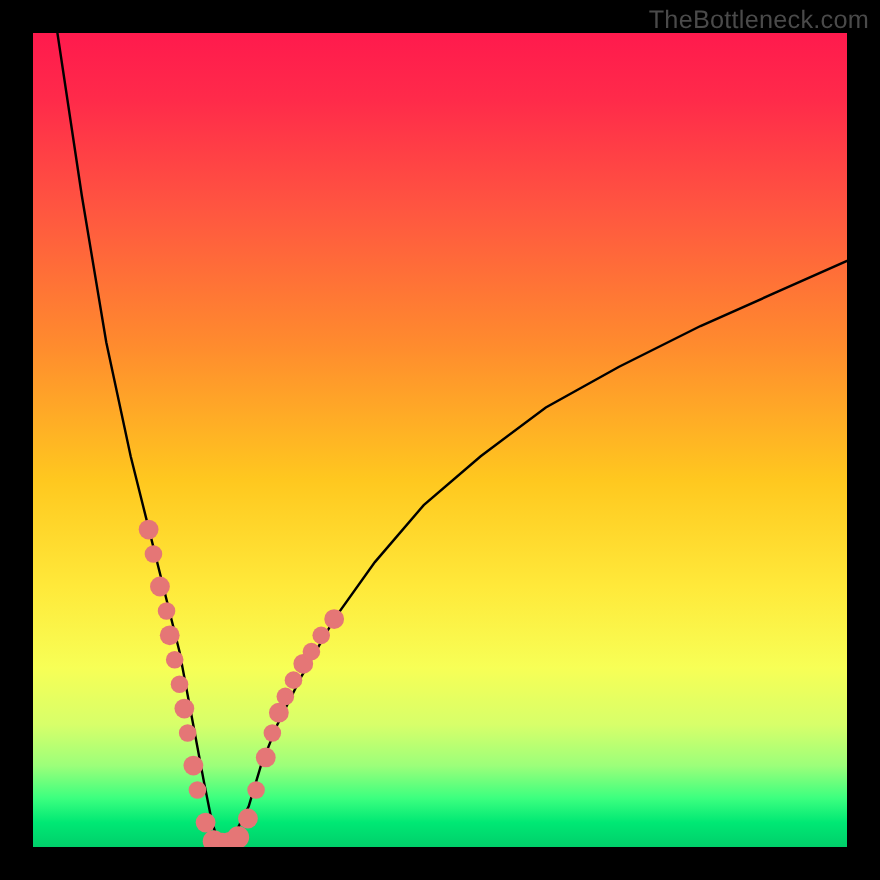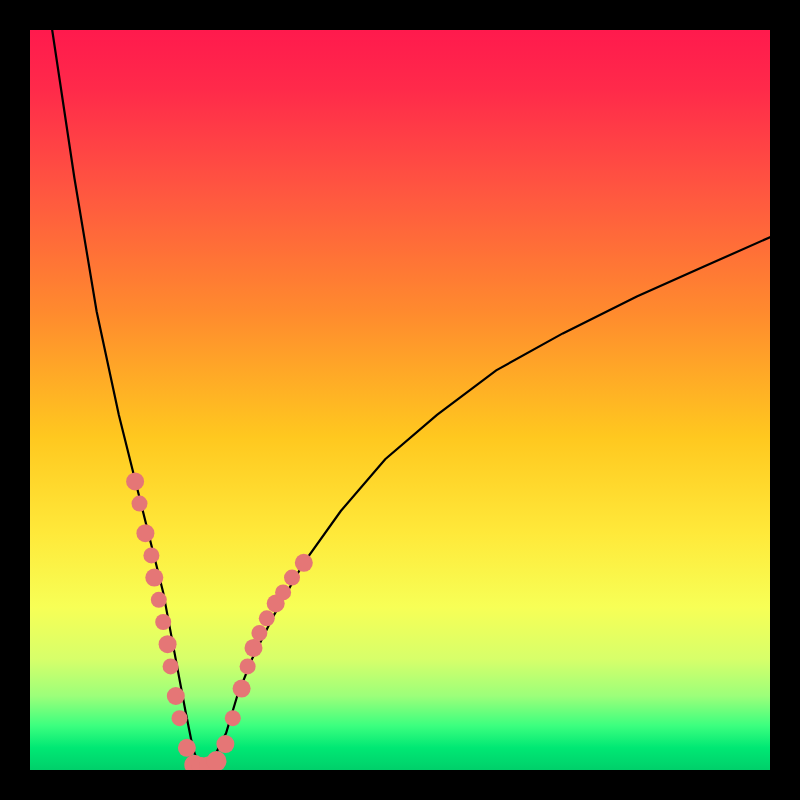--- a/index.html
+++ b/index.html
@@ -64,20 +64,21 @@
   }
   .dot {
     fill: #e57676;
     stroke: none;
   }
 </style>
 </head>
 <body>
 
 <div class="frame">
+  <div class="watermark">TheBottleneck.com</div>
   <div class="plot">
     <svg class="curve" viewBox="0 0 740 740">
       <path id="curve-path" d="M22.2 0.0 L44.4 148.0 L66.6 281.2 L88.8 384.8 L103.6 444.0 L118.4 503.2 L133.2 562.4 L144.3 621.6 L155.4 680.8 L162.8 717.8 L170.2 740.0 L177.6 740.0 L185.0 725.2 L196.1 703.0 L207.2 666.0 L222.0 629.0 L244.2 584.6 L273.8 532.8 L310.8 481.0 L355.2 429.2 L407.0 384.8 L466.2 340.4 L532.8 303.4 L606.8 266.4 L673.4 236.8 L740.0 207.2"></path>
       <g id="marker-group">
           <circle class="dot" cx="105.1" cy="451.4" r="9"></circle>
           <circle class="dot" cx="109.5" cy="473.6" r="8"></circle>
           <circle class="dot" cx="115.4" cy="503.2" r="9"></circle>
           <circle class="dot" cx="121.4" cy="525.4" r="8"></circle>
           <circle class="dot" cx="124.3" cy="547.6" r="9"></circle>
           <circle class="dot" cx="128.8" cy="569.8" r="8"></circle>

